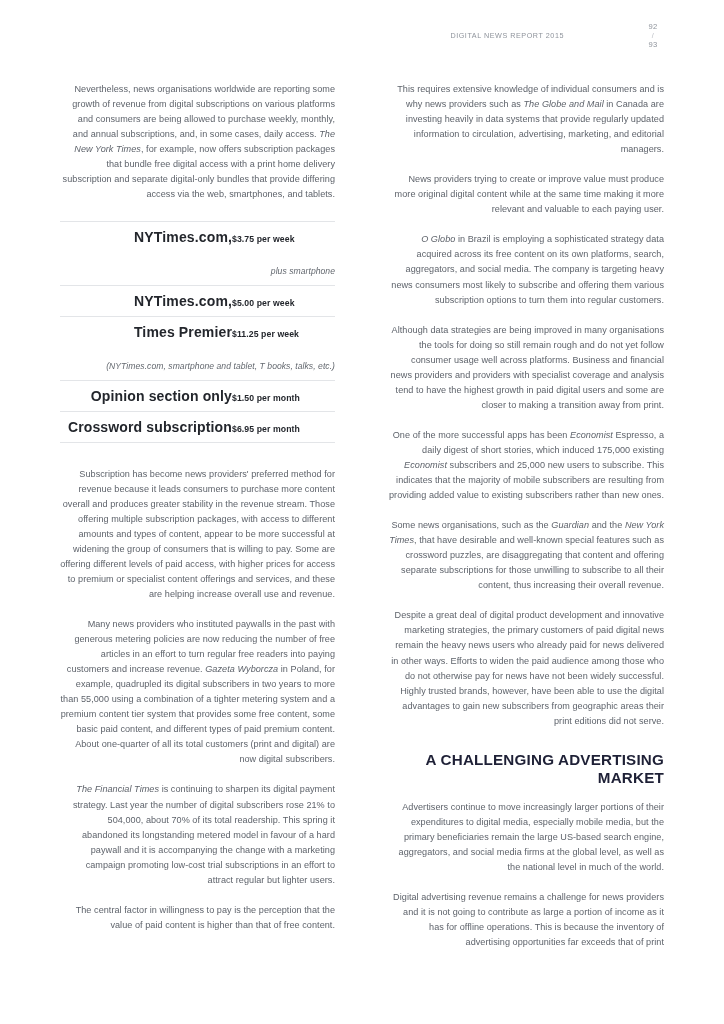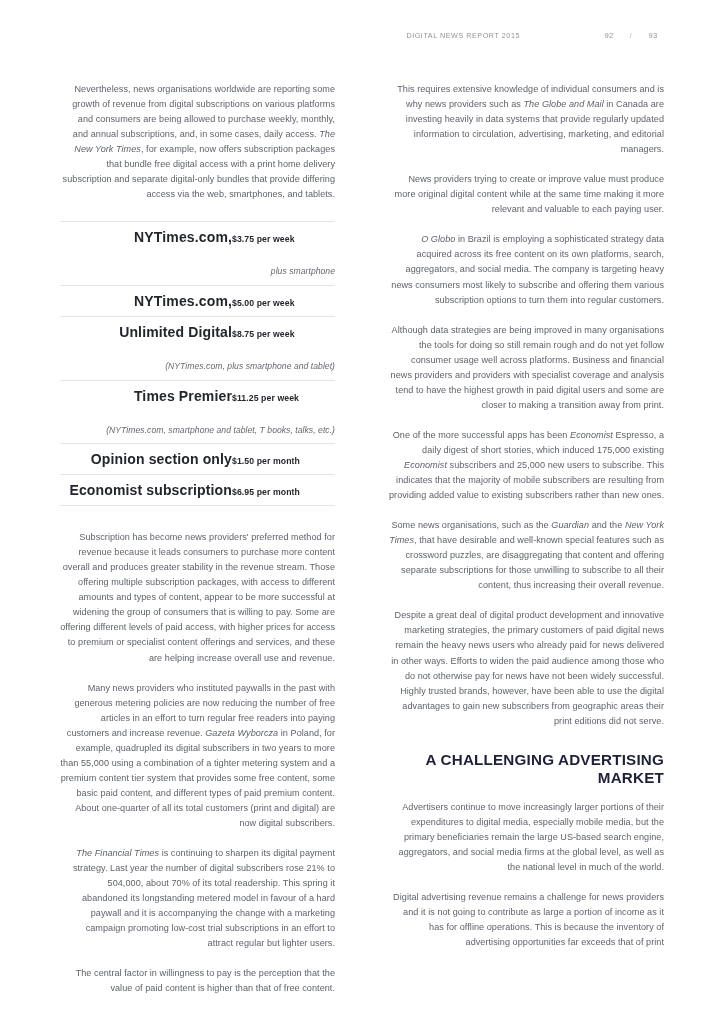--- a/index.html
+++ b/index.html
@@ -38,20 +38,21 @@
   }
   .running-header .rh-title {
     text-transform: uppercase;
     text-align: center;
   }
   .running-header .rh-pages {
     display: flex;
     align-items: center;
     margin-left: 78px;
     color: #8e939b;
+    flex-direction: column;
   }
   .running-header .rh-num {
     width: 22px;
     text-align: center;
     font-size: 7.6px;
     letter-spacing: 0.3px;
   }
   .running-header .rh-sep {
     width: 22px;
     text-align: center;
@@ -172,46 +173,39 @@
           <div class="pt-sub">plus smartphone</div>
         </div>
 
         <div class="pt-row">
           <div class="pt-main">
             <span class="pt-name">NYTimes.com,</span>
             <span class="pt-price">$5.00 per week</span>
           </div>
         </div>
 
-        <div class="pt-row">
-          <div class="pt-main">
-            <span class="pt-name">Unlimited Digital</span>
-            <span class="pt-price">$8.75 per week</span>
-          </div>
-          <div class="pt-sub">(NYTimes.com, plus smartphone and tablet)</div>
-        </div>
 
         <div class="pt-row">
           <div class="pt-main">
             <span class="pt-name">Times Premier</span>
             <span class="pt-price">$11.25 per week</span>
           </div>
           <div class="pt-sub">(NYTimes.com, smartphone and tablet, T books, talks, etc.)</div>
         </div>
 
         <div class="pt-row">
           <div class="pt-main">
             <span class="pt-name">Opinion section only</span>
             <span class="pt-price">$1.50 per month</span>
           </div>
         </div>
 
         <div class="pt-row">
           <div class="pt-main">
-            <span class="pt-name">Economist subscription</span>
+            <span class="pt-name">Crossword subscription</span>
             <span class="pt-price">$6.95 per month</span>
           </div>
         </div>
       </div>
 
       <p class="body-text">Subscription has become news providers' preferred method for revenue because it leads consumers to purchase more content overall and produces greater stability in the revenue stream. Those offering multiple subscription packages, with access to different amounts and types of content, appear to be more successful at widening the group of consumers that is willing to pay. Some are offering different levels of paid access, with higher prices for access to premium or specialist content offerings and services, and these are helping increase overall use and revenue.</p>
       <p class="body-text">Many news providers who instituted paywalls in the past with generous metering policies are now reducing the number of free articles in an effort to turn regular free readers into paying customers and increase revenue. <em>Gazeta Wyborcza</em> in Poland, for example, quadrupled its digital subscribers in two years to more than 55,000 using a combination of a tighter metering system and a premium content tier system that provides some free content, some basic paid content, and different types of paid premium content. About one-quarter of all its total customers (print and digital) are now digital subscribers.</p>
       <p class="body-text"><em>The Financial Times</em> is continuing to sharpen its digital payment strategy. Last year the number of digital subscribers rose 21% to 504,000, about 70% of its total readership. This spring it abandoned its longstanding metered model in favour of a hard paywall and it is accompanying the change with a marketing campaign promoting low-cost trial subscriptions in an effort to attract regular but lighter users.</p>
       <p class="body-text">The central factor in willingness to pay is the perception that the value of paid content is higher than that of free content.</p>
 

